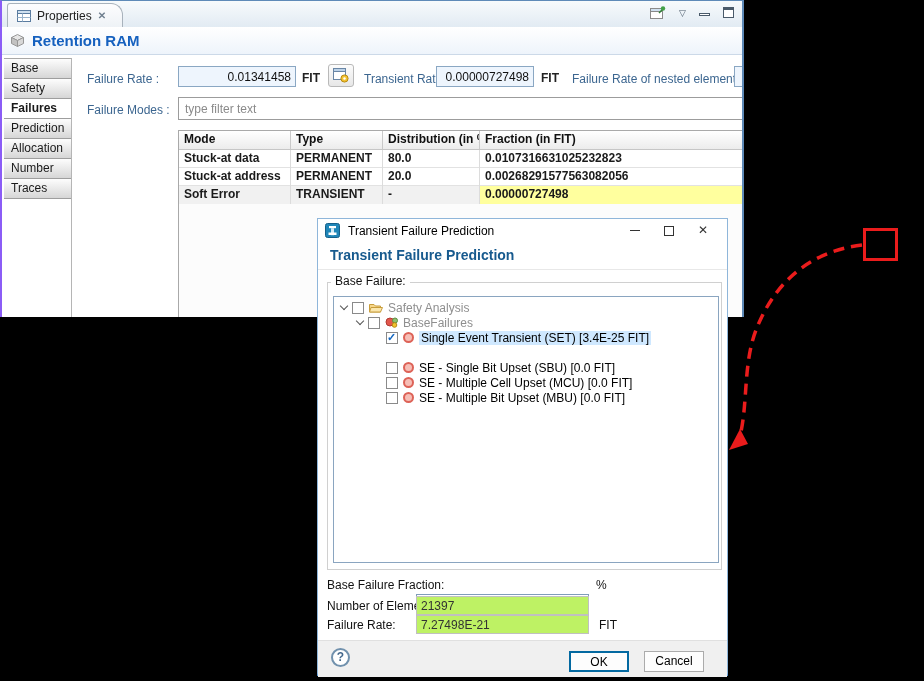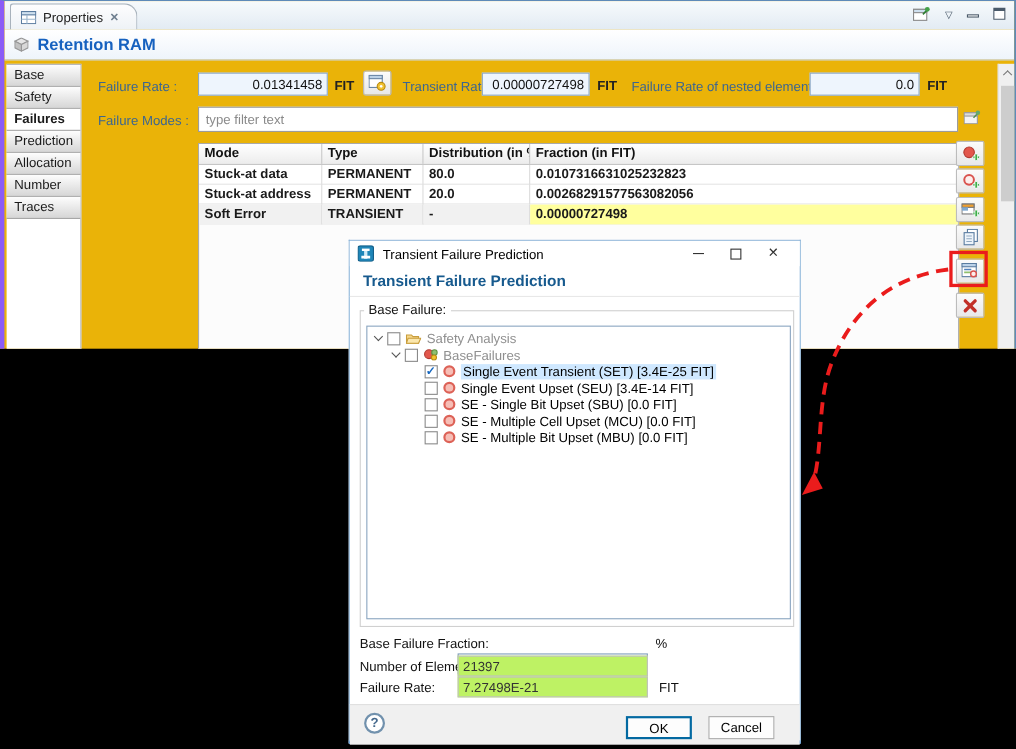--- a/index.html
+++ b/index.html
@@ -1,22 +1,22 @@
 <!DOCTYPE html>
 <html><head>
 <meta charset="utf-8">
 <style>
   * { box-sizing: border-box; margin: 0; padding: 0; }
   html,body { background:#000; }
   body { font-family:"Liberation Sans", sans-serif; }
   .stage { position:relative; width:924px; height:681px; background:#000; overflow:hidden; }
 
   
-  .app { position:absolute; left:0; top:0; width:924px; height:317px; background:#eab308;
-         border-left:4px solid #8b5cf6; border-right:2px solid #5e8ab8; border-top:1px solid #5e8ab8; overflow:hidden; }
+  .app { position:absolute; left:0; top:0; width:744px; height:317px; background:#ffffff;
+         border-left:2px solid #8b5cf6; border-right:2px solid #5e8ab8; border-top:1px solid #5e8ab8; overflow:hidden; }
 
   
   .tabbar { position:absolute; left:0; top:0; width:100%; height:26px;
             background:linear-gradient(#f7fafc,#e2ebf3); }
   .tab { position:absolute; left:5px; top:2px; height:24px; width:116px;
          background:linear-gradient(#fdfdfe,#eef2f6); border:1px solid #a8b2bc; border-bottom:none;
          border-radius:3px 12px 0 0; display:flex; align-items:center; gap:6px; padding:0 9px; cursor:pointer; }
   .tab-label { font-size:12px; color:#222; }
   .tab-close { font-size:10px; color:#6f7f8f; font-weight:bold; cursor:pointer; }
   .winicons { position:absolute; right:8px; top:5px; display:flex; align-items:center; gap:13px; }
@@ -322,25 +322,20 @@
             <circle cx="9.5" cy="8" r="2.3" fill="#f2c230" stroke="#b88a10"></circle>
           </svg>
         </span>
         <span class="graytxt">BaseFailures</span>
       </div>
       <div class="trow lvl2" style="top:33px;">
         <span class="cb on"></span>
         <span class="bf-circle"></span>
         <span class="tsel">Single Event Transient (SET) [3.4E-25 FIT]</span>
       </div>
-      <div class="trow lvl2" style="top:48px;">
-        <span class="cb"></span>
-        <span class="bf-circle"></span>
-        <span>Single Event Upset (SEU) [3.4E-14 FIT]</span>
-      </div>
       <div class="trow lvl2" style="top:63px;">
         <span class="cb"></span>
         <span class="bf-circle"></span>
         <span>SE - Single Bit Upset (SBU) [0.0 FIT]</span>
       </div>
       <div class="trow lvl2" style="top:78px;">
         <span class="cb"></span>
         <span class="bf-circle"></span>
         <span>SE - Multiple Cell Upset (MCU) [0.0 FIT]</span>
       </div>

